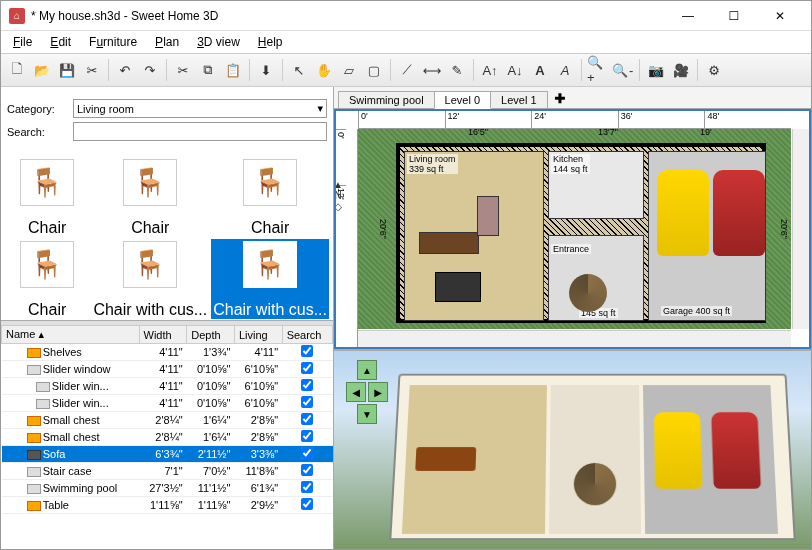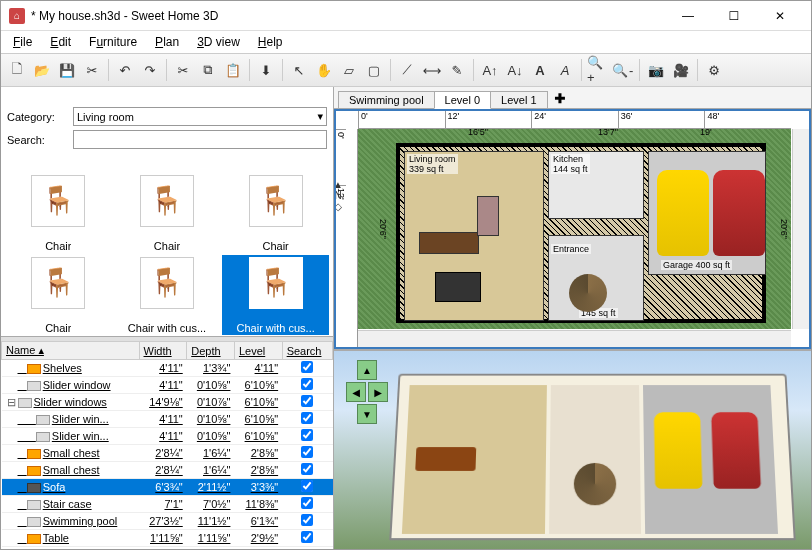--- a/index.html
+++ b/index.html
@@ -11,32 +11,32 @@
 .win-btn { width: 46px; height: 30px; display: flex; align-items: center; justify-content: center; font-size: 12px; cursor: default; }
 .menubar { height: 22px; display: flex; align-items: center; padding: 0 4px; gap: 2px; }
 .menubar span { padding: 2px 8px; font-size: 12px; cursor: default; }
 .menubar u { text-decoration: underline; }
 .toolbar { height: 34px; border-top: 1px solid #ccc; border-bottom: 1px solid #ccc; background: linear-gradient(#f8f8f8,#e8e8e8); display: flex; align-items: center; padding: 0 4px; gap: 1px; }
 .tbtn { width: 24px; height: 24px; display: flex; align-items: center; justify-content: center; border: 1px solid transparent; font-size: 13px; cursor: default; color: #333; }
 .tsep { width: 1px; height: 22px; background: #ccc; margin: 0 3px; }
 .main { display: flex; height: calc(100% - 30px - 22px - 34px); }
 .left { width: 333px; display: flex; flex-direction: column; border-right: 1px solid #aaa; }
 .right { flex: 1; display: flex; flex-direction: column; position: relative; }
-.catalog-top { padding: 20px 6px; display: grid; grid-template-columns: 60px 1fr; gap: 4px 6px; align-items: center; }
+.catalog-top { padding: 12px 6px; display: grid; grid-template-columns: 60px 1fr; gap: 4px 6px; align-items: center; }
 .catalog-top label { font-size: 11px; }
 .catalog-top input, .catalog-top .combo { width: 100%; font-size: 11px; border: 1px solid #999; padding: 1px 3px; height: 19px; background: #fff; }
 .combo { display: flex; justify-content: space-between; align-items: center; }
 .furniture-grid { height: 168px; overflow: hidden; padding: 4px; display: grid; grid-template-columns: repeat(3, 1fr); grid-auto-rows: 80px; gap: 2px; border-bottom: 1px solid #aaa; }
 .furn-item { display: flex; flex-direction: column; align-items: center; justify-content: flex-end; padding: 2px; cursor: default; }
 .furn-item.selected { background: #0078d7; color: #fff; }
 .furn-thumb { width: 54px; height: 54px; border: 1px solid #ccc; background: #fff; display: flex; align-items: center; justify-content: center; font-size: 28px; }
 .furn-item.selected .furn-thumb { border-color: #fff; }
-.furn-label { font-size: 11px; margin-top: 13px; white-space: nowrap; overflow: hidden; text-overflow: ellipsis; max-width: 100%; }
+.furn-label { font-size: 16px; margin-top: 13px; white-space: nowrap; overflow: hidden; text-overflow: ellipsis; max-width: 100%; }
 .splitter-h { height: 4px; background: #e0e0e0; cursor: row-resize; }
-.table-wrap { flex: 1; overflow: auto; text-decoration: underline; }
+.table-wrap { flex: 1; overflow: auto; }
 table.furn { width: 100%; border-collapse: collapse; font-size: 11px; }
 table.furn th { background: #f0f0f0; border: 1px solid #ccc; padding: 2px 4px; text-align: left; font-weight: normal; position: sticky; top: 0; }
 table.furn td { border-bottom: 1px solid #eee; padding: 1px 4px; white-space: nowrap; }
 table.furn tr.row-sel td { background: #0078d7; color: #fff; }
 .tree-ind { display: inline-block; width: 12px; text-align: center; color: #666; }
 .row-icon { display: inline-block; width: 14px; height: 10px; background: #ffa500; border: 1px solid #c60; margin-right: 2px; vertical-align: middle; }
 .row-icon.gray { background: #ddd; border-color: #999; }
 .row-icon.dark { background: #555; border-color: #333; }
 .dim { text-align: right; }
 .chk { text-align: center; }
@@ -169,43 +169,36 @@
         </div>
       </div>
     <div class="splitter-h"></div>
     <div class="table-wrap">
       <table class="furn">
         <thead>
             <tr>
           <th>Name ▴</th>
           <th>Width</th>
           <th>Depth</th>
-          <th>Level</th>
+          <th>Living</th>
           <th>Search</th>
         </tr>
           </thead>
         <tbody id="furn-rows">
             <tr>
               <td><span class="tree-ind"></span>&nbsp;&nbsp;&nbsp;<span class="row-icon orange"></span>Shelves</td>
               <td class="dim">4'11"</td>
               <td class="dim">1'3¾"</td>
               <td class="dim">4'11"</td>
               <td class="chk"><input type="checkbox" checked="" style=""></td>
             </tr>
             <tr>
               <td><span class="tree-ind"></span>&nbsp;&nbsp;&nbsp;<span class="row-icon gray"></span>Slider window</td>
               <td class="dim">4'11"</td>
               <td class="dim">0'10⅝"</td>
-              <td class="dim">6'10⅝"</td>
-              <td class="chk"><input type="checkbox" checked="" style=""></td>
-            </tr>
-            <tr>
-              <td><span class="tree-ind">⊟</span><span class="row-icon gray"></span>Slider windows</td>
-              <td class="dim">14'9⅛"</td>
-              <td class="dim">0'10⅞"</td>
               <td class="dim">6'10⅝"</td>
               <td class="chk"><input type="checkbox" checked="" style=""></td>
             </tr>
             <tr>
               <td><span class="tree-ind"></span>&nbsp;&nbsp;&nbsp;&nbsp;&nbsp;&nbsp;<span class="row-icon gray"></span>Slider win...</td>
               <td class="dim">4'11"</td>
               <td class="dim">0'10⅝"</td>
               <td class="dim">6'10⅝"</td>
               <td class="chk"><input type="checkbox" checked="" style=""></td>
             </tr>
@@ -295,21 +288,21 @@
             <div style="position:absolute;left:30px;top:120px;width:46px;height:30px;background:#333;border:1px solid #000"></div>
           </div>
           <div class="room" style="left:148px;top:4px;width:96px;height:68px;background:#e8e8e8">
             <div class="room-label"><span>Kitchen</span><br><span>144 sq ft</span></div>
           </div>
           <div class="room" style="left:148px;top:88px;width:96px;height:86px;background:#ddd">
             <div class="room-label" style="top:8px"><span>Entrance</span></div>
             <div class="room-label" style="bottom:2px;left:30px"><span>145 sq ft</span></div>
             <div style="position:absolute;left:20px;top:38px;width:38px;height:38px;border-radius:50%;background:conic-gradient(#8b6f47,#5a4a30)"></div>
           </div>
-          <div class="room" style="left:248px;top:4px;width:118px;height:124px;background:#ccc">
+          <div class="room" style="left:248px;top:4px;width:118px;height:170px;background:#ccc">
             <div class="car yellow" style="left:8px;top:18px"></div>
             <div class="car red" style="left:64px;top:18px"></div>
             <div class="room-label" style="bottom:4px;left:12px">Garage 400 sq ft</div>
           </div>
         </div>
         <div class="dim-label" style="top:90px;right:2px;writing-mode:vertical-lr">20'6"</div>
         <div class="dim-label" style="top:90px;left:20px;writing-mode:vertical-lr">20'6"</div>
       </div>
       <div class="scrollbar-v"></div>
       <div class="scrollbar-h"></div>

